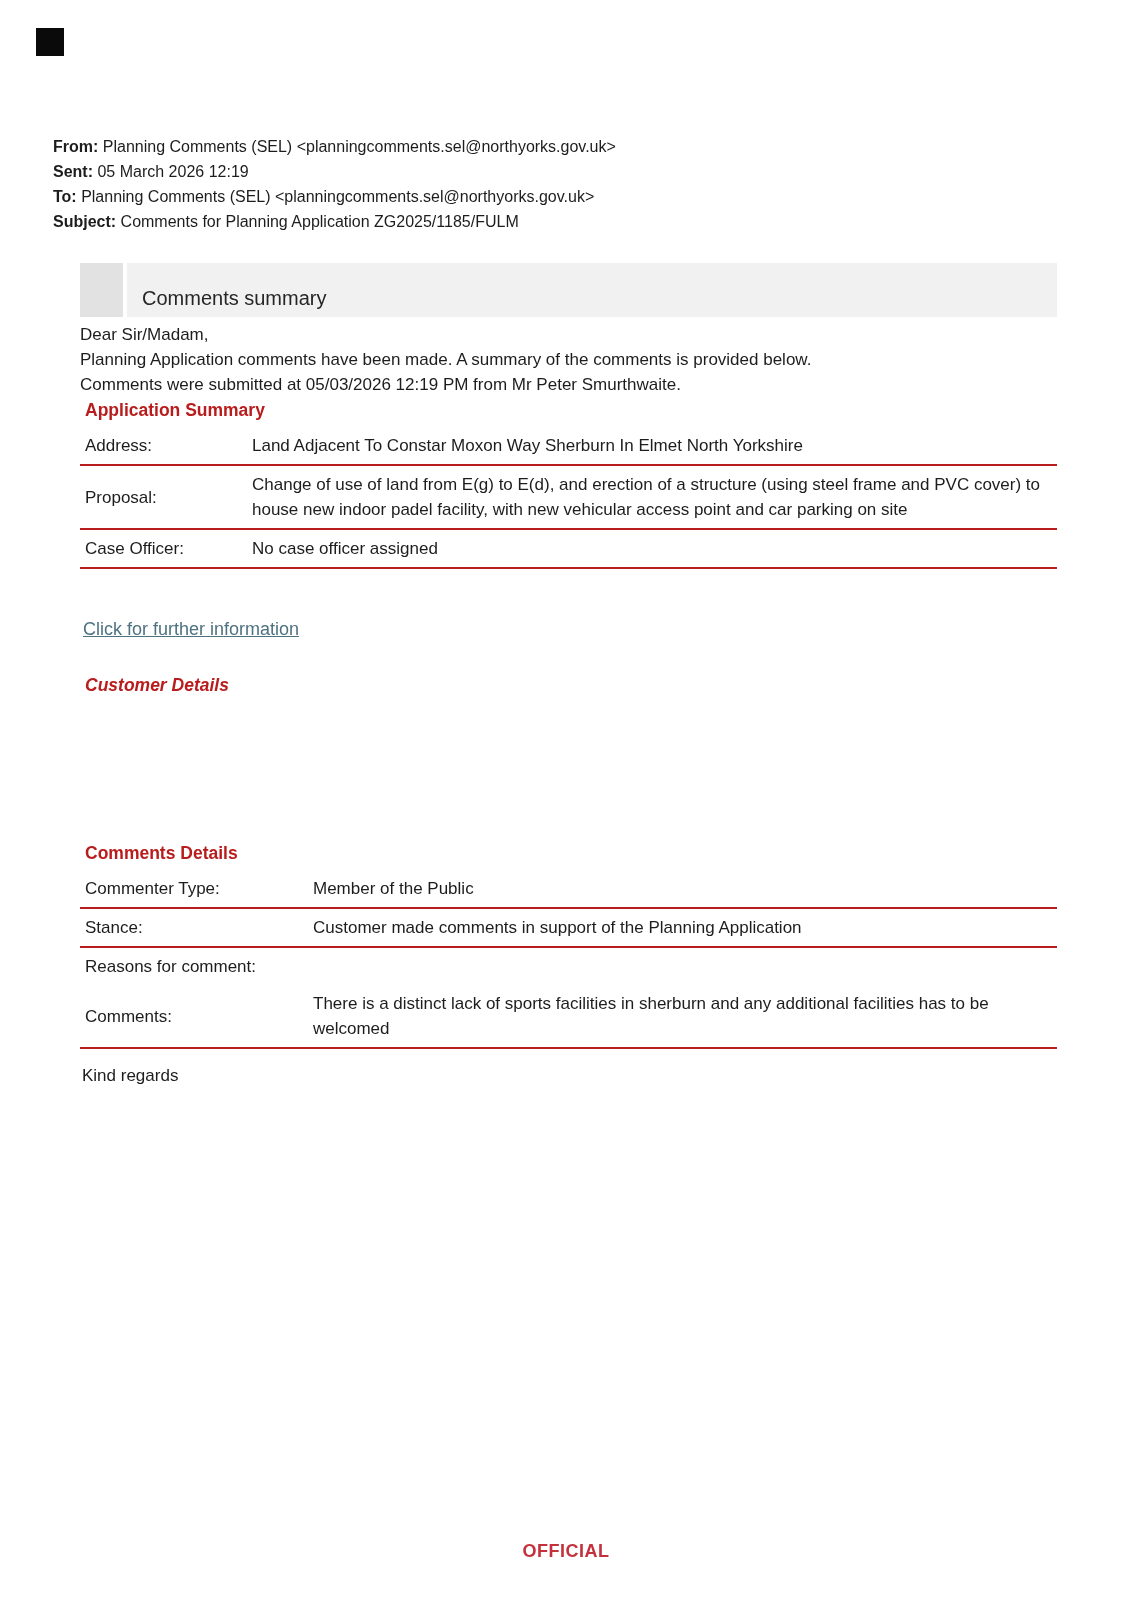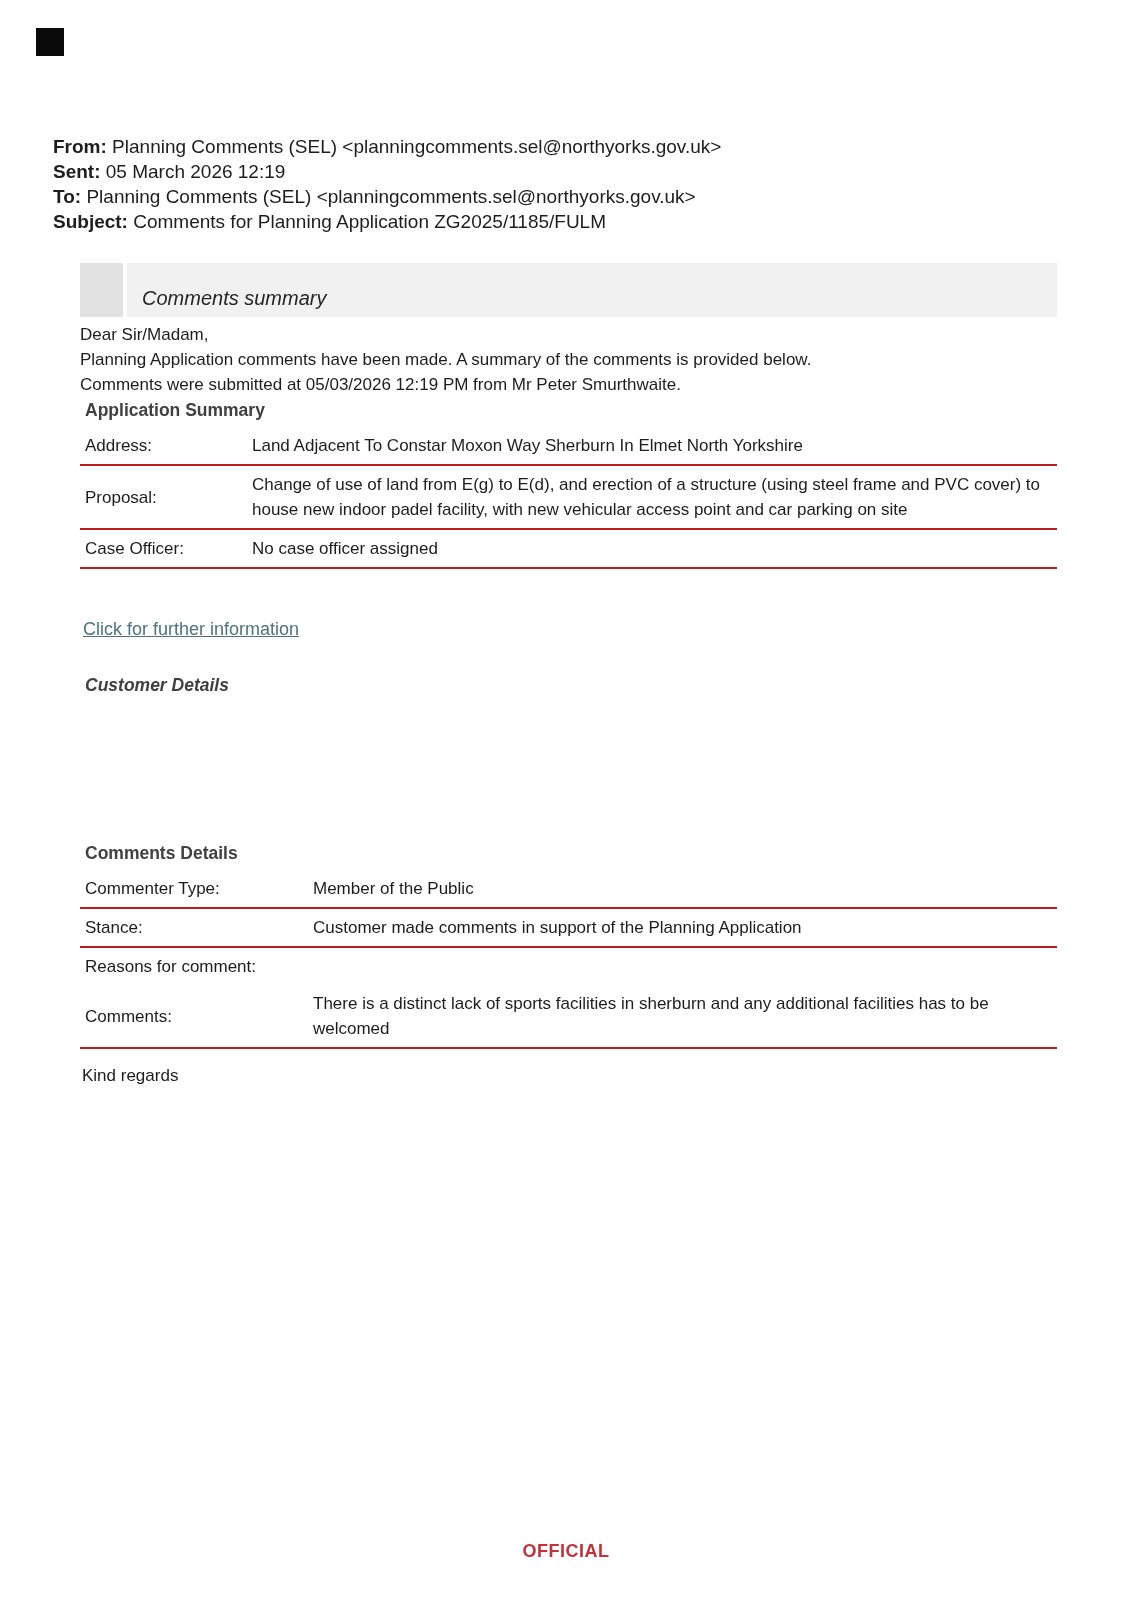--- a/index.html
+++ b/index.html
@@ -28,21 +28,21 @@
     height: 28px;
     background: #0a0a0a;
   }
 
   
   .email-header {
     position: absolute;
     left: 53px;
     top: 134px;
     width: 1020px;
-    font-size: 19px;
+    font-size: 16px;
     line-height: 25px;
   }
   .email-header .hline { white-space: nowrap; }
   .email-header b { font-weight: bold; }
 
   
   .banner {
     position: absolute;
     left: 80px;
     top: 263px;
@@ -67,21 +67,20 @@
   }
   .banner .banner-title {
     position: absolute;
     left: 62px;
     top: 0;
     height: 70px;
     display: flex;
     align-items: center;
     font-size: 20px;
     color: #262626;
-    font-style: italic;
   }
 
   
   .intro {
     position: absolute;
     left: 80px;
     top: 322px;
     width: 990px;
     font-size: 17px;
     line-height: 25px;
@@ -90,21 +89,21 @@
   
   .section {
     position: absolute;
     left: 80px;
     width: 977px;
   }
   .section-heading {
     font-size: 17.5px;
     font-weight: bold;
     margin: 0 0 6px 5px;
-    color: #404040;
+    color: #b91c1c;
   }
   table.detail-table {
     width: 100%;
     border-collapse: collapse;
     table-layout: fixed;
   }
   table.detail-table td {
     font-size: 17px;
     line-height: 25px;
     vertical-align: middle;

